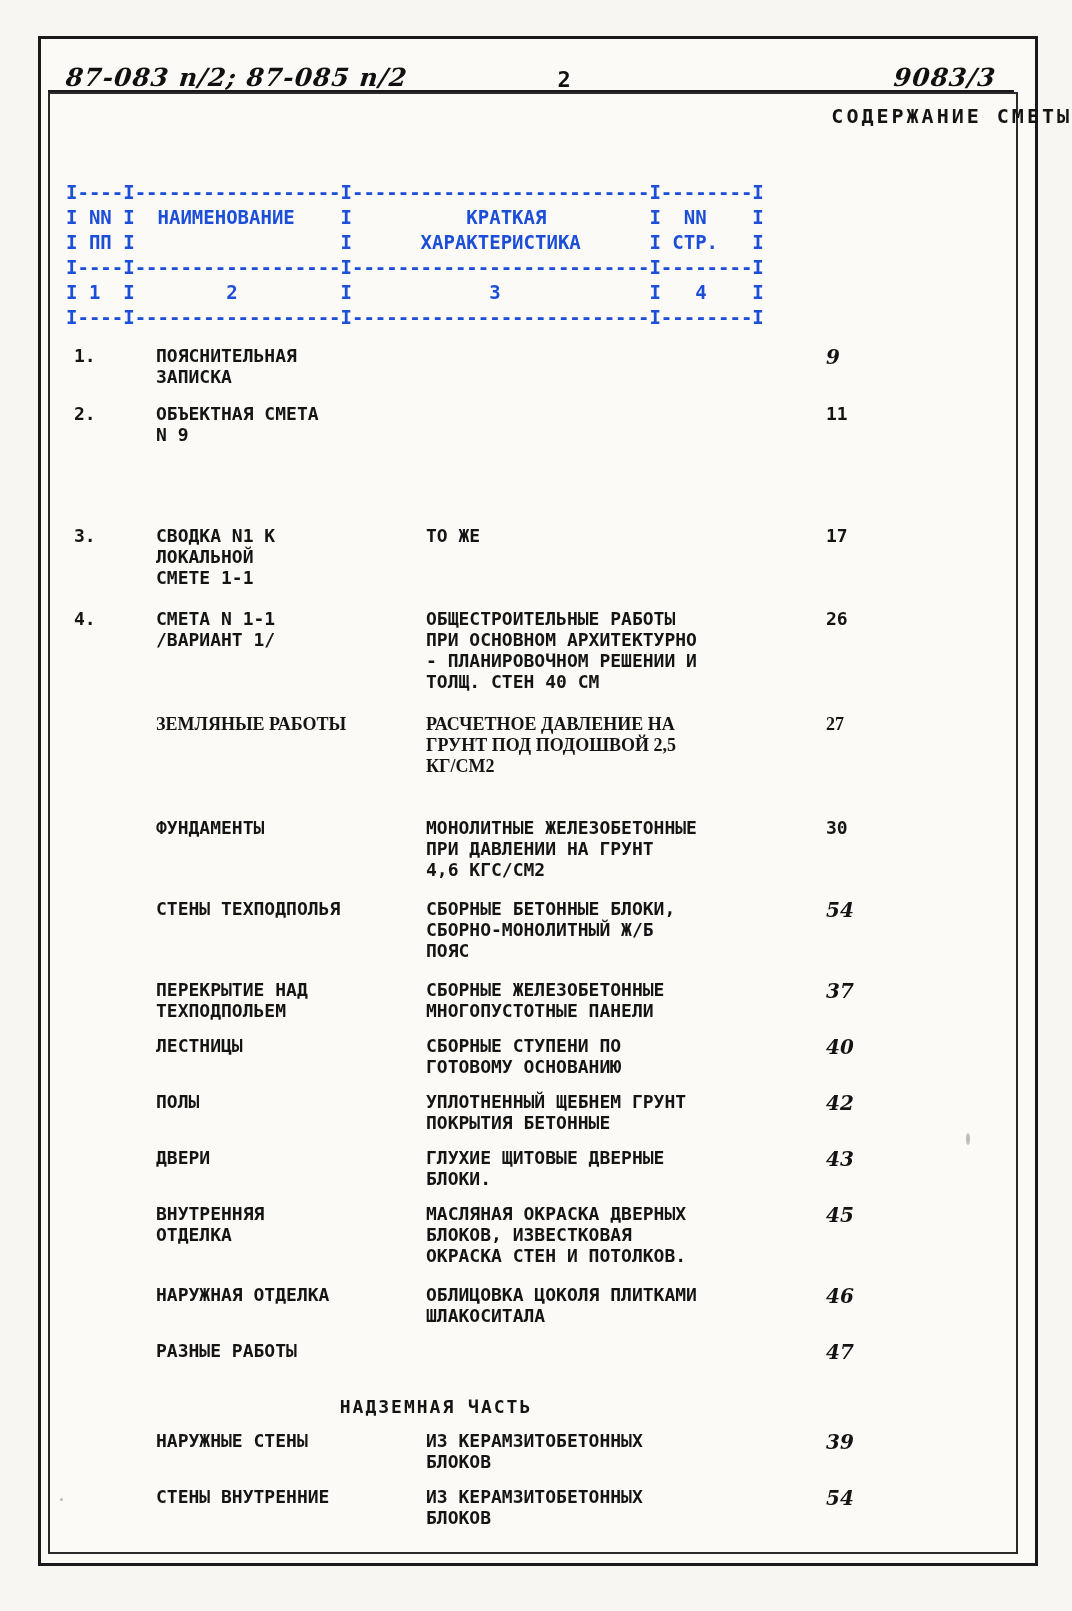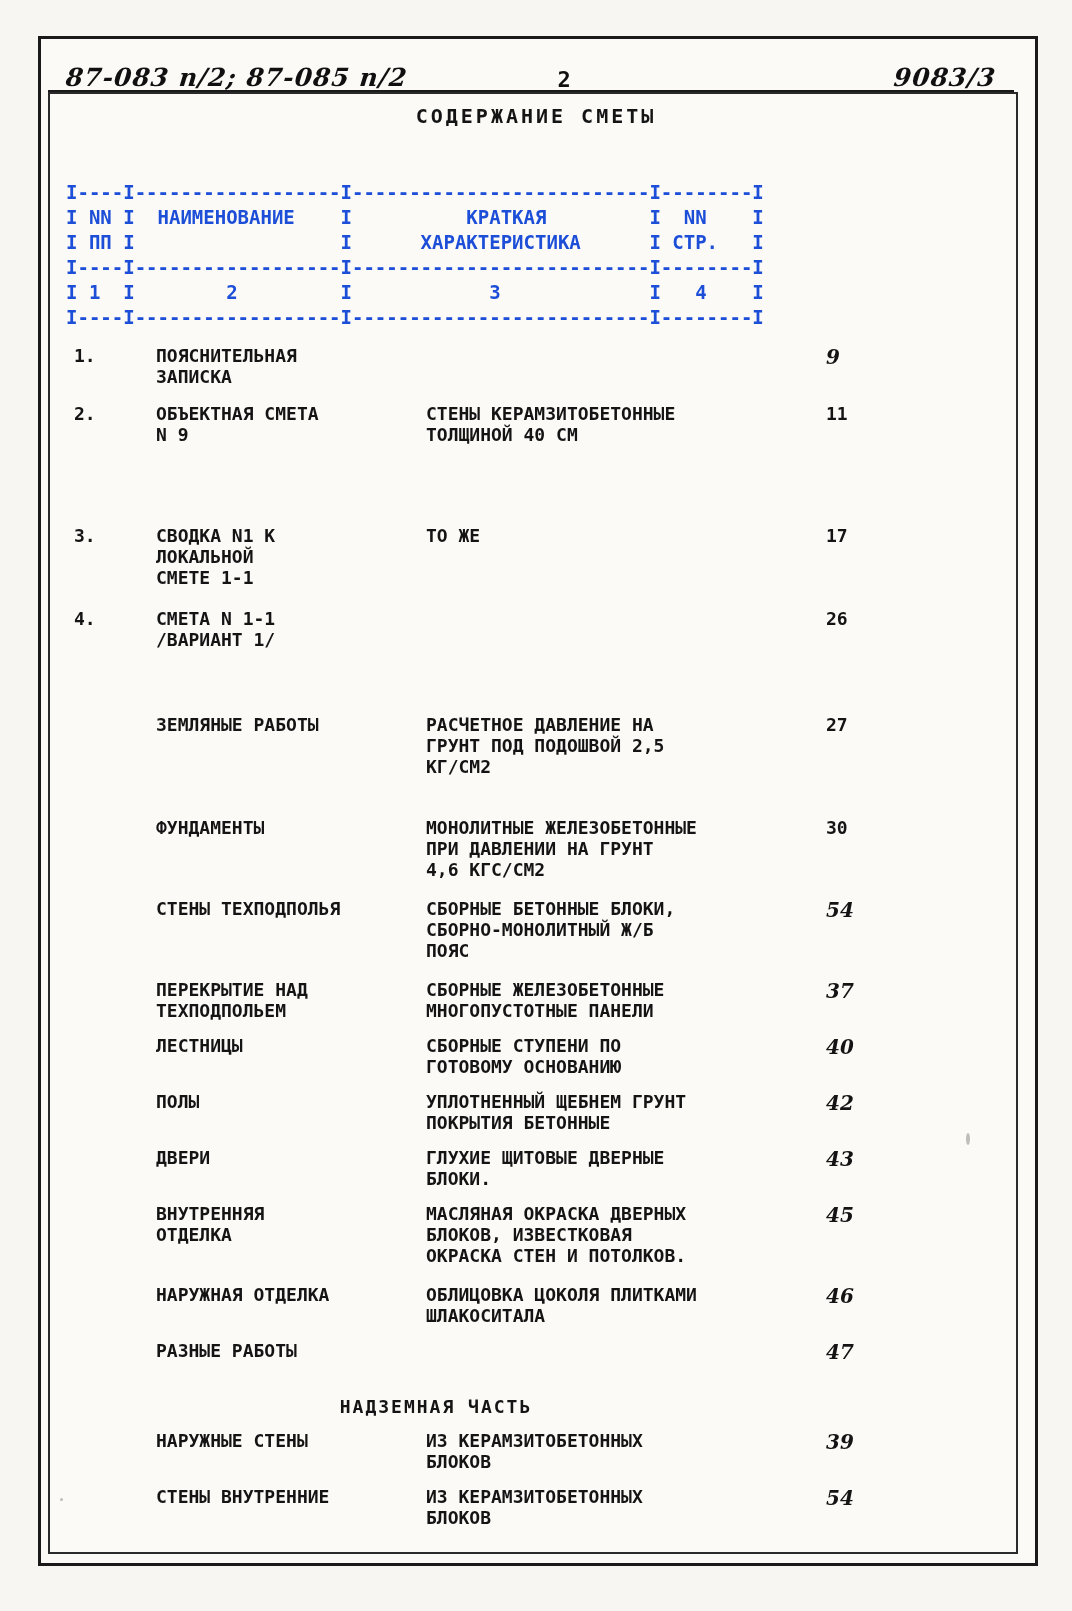--- a/index.html
+++ b/index.html
@@ -76,21 +76,21 @@
     width: 966px;
     height: 0;
     border-top: 2px solid #1a1a1a;
   }
 
   .doc-title {
     position: absolute;
     left: 0;
     top: 104px;
     width: 100%;
-    text-align: center;
+    text-align: right;
     font-size: 20px;
     letter-spacing: 3px;
     font-weight: bold;
     color: #141414;
   }
 
   
   .ascii {
     position: absolute;
     left: 66px;
@@ -192,39 +192,41 @@
         <span class="c-num">1.</span>
         <span class="c-name">ПОЯСНИТЕЛЬНАЯ
 ЗАПИСКА</span>
         <span class="c-desc"></span>
         <span class="c-page hand-num">9</span>
       </div>
       <div class="row" style="height: 120px;">
         <span class="c-num">2.</span>
         <span class="c-name">ОБЪЕКТНАЯ СМЕТА
    N 9</span>
-        <span class="c-desc">СТЕНЫ   КЕРАМЗИТОБЕТОННЫЕ
-ТОЛЩИНОЙ 40 СМ</span>
         <span class="c-page">11</span>
       </div>
       <div class="row" style="height: 81px;">
         <span class="c-num">3.</span>
         <span class="c-name">СВОДКА N1 К
   ЛОКАЛЬНОЙ
   СМЕТЕ 1-1</span>
         <span class="c-desc">ТО ЖЕ</span>
         <span class="c-page">17</span>
       </div>
       <div class="row" style="height: 104px;">
         <span class="c-num">4.</span>
         <span class="c-name">СМЕТА N 1-1
  /ВАРИАНТ 1/</span>
+        <span class="c-desc">ОБЩЕСТРОИТЕЛЬНЫЕ   РАБОТЫ
+ПРИ ОСНОВНОМ АРХИТЕКТУРНО
+- ПЛАНИРОВОЧНОМ РЕШЕНИИ И
+ТОЛЩ. СТЕН 40 СМ</span>
         <span class="c-page">26</span>
       </div>
-      <div class="row" style="height: 101px;">
+      <div class="row" style="height: 101px; font-family: Liberation Serif, serif;">
         <span class="c-num"></span>
         <span class="c-name">ЗЕМЛЯНЫЕ РАБОТЫ</span>
         <span class="c-desc">РАСЧЕТНОЕ     ДАВЛЕНИЕ   НА
 ГРУНТ  ПОД  ПОДОШВОЙ   2,5
 КГ/СМ2</span>
         <span class="c-page">27</span>
       </div>
       <div class="row" style="height: 79px;">
         <span class="c-num"></span>
         <span class="c-name">ФУНДАМЕНТЫ</span>

